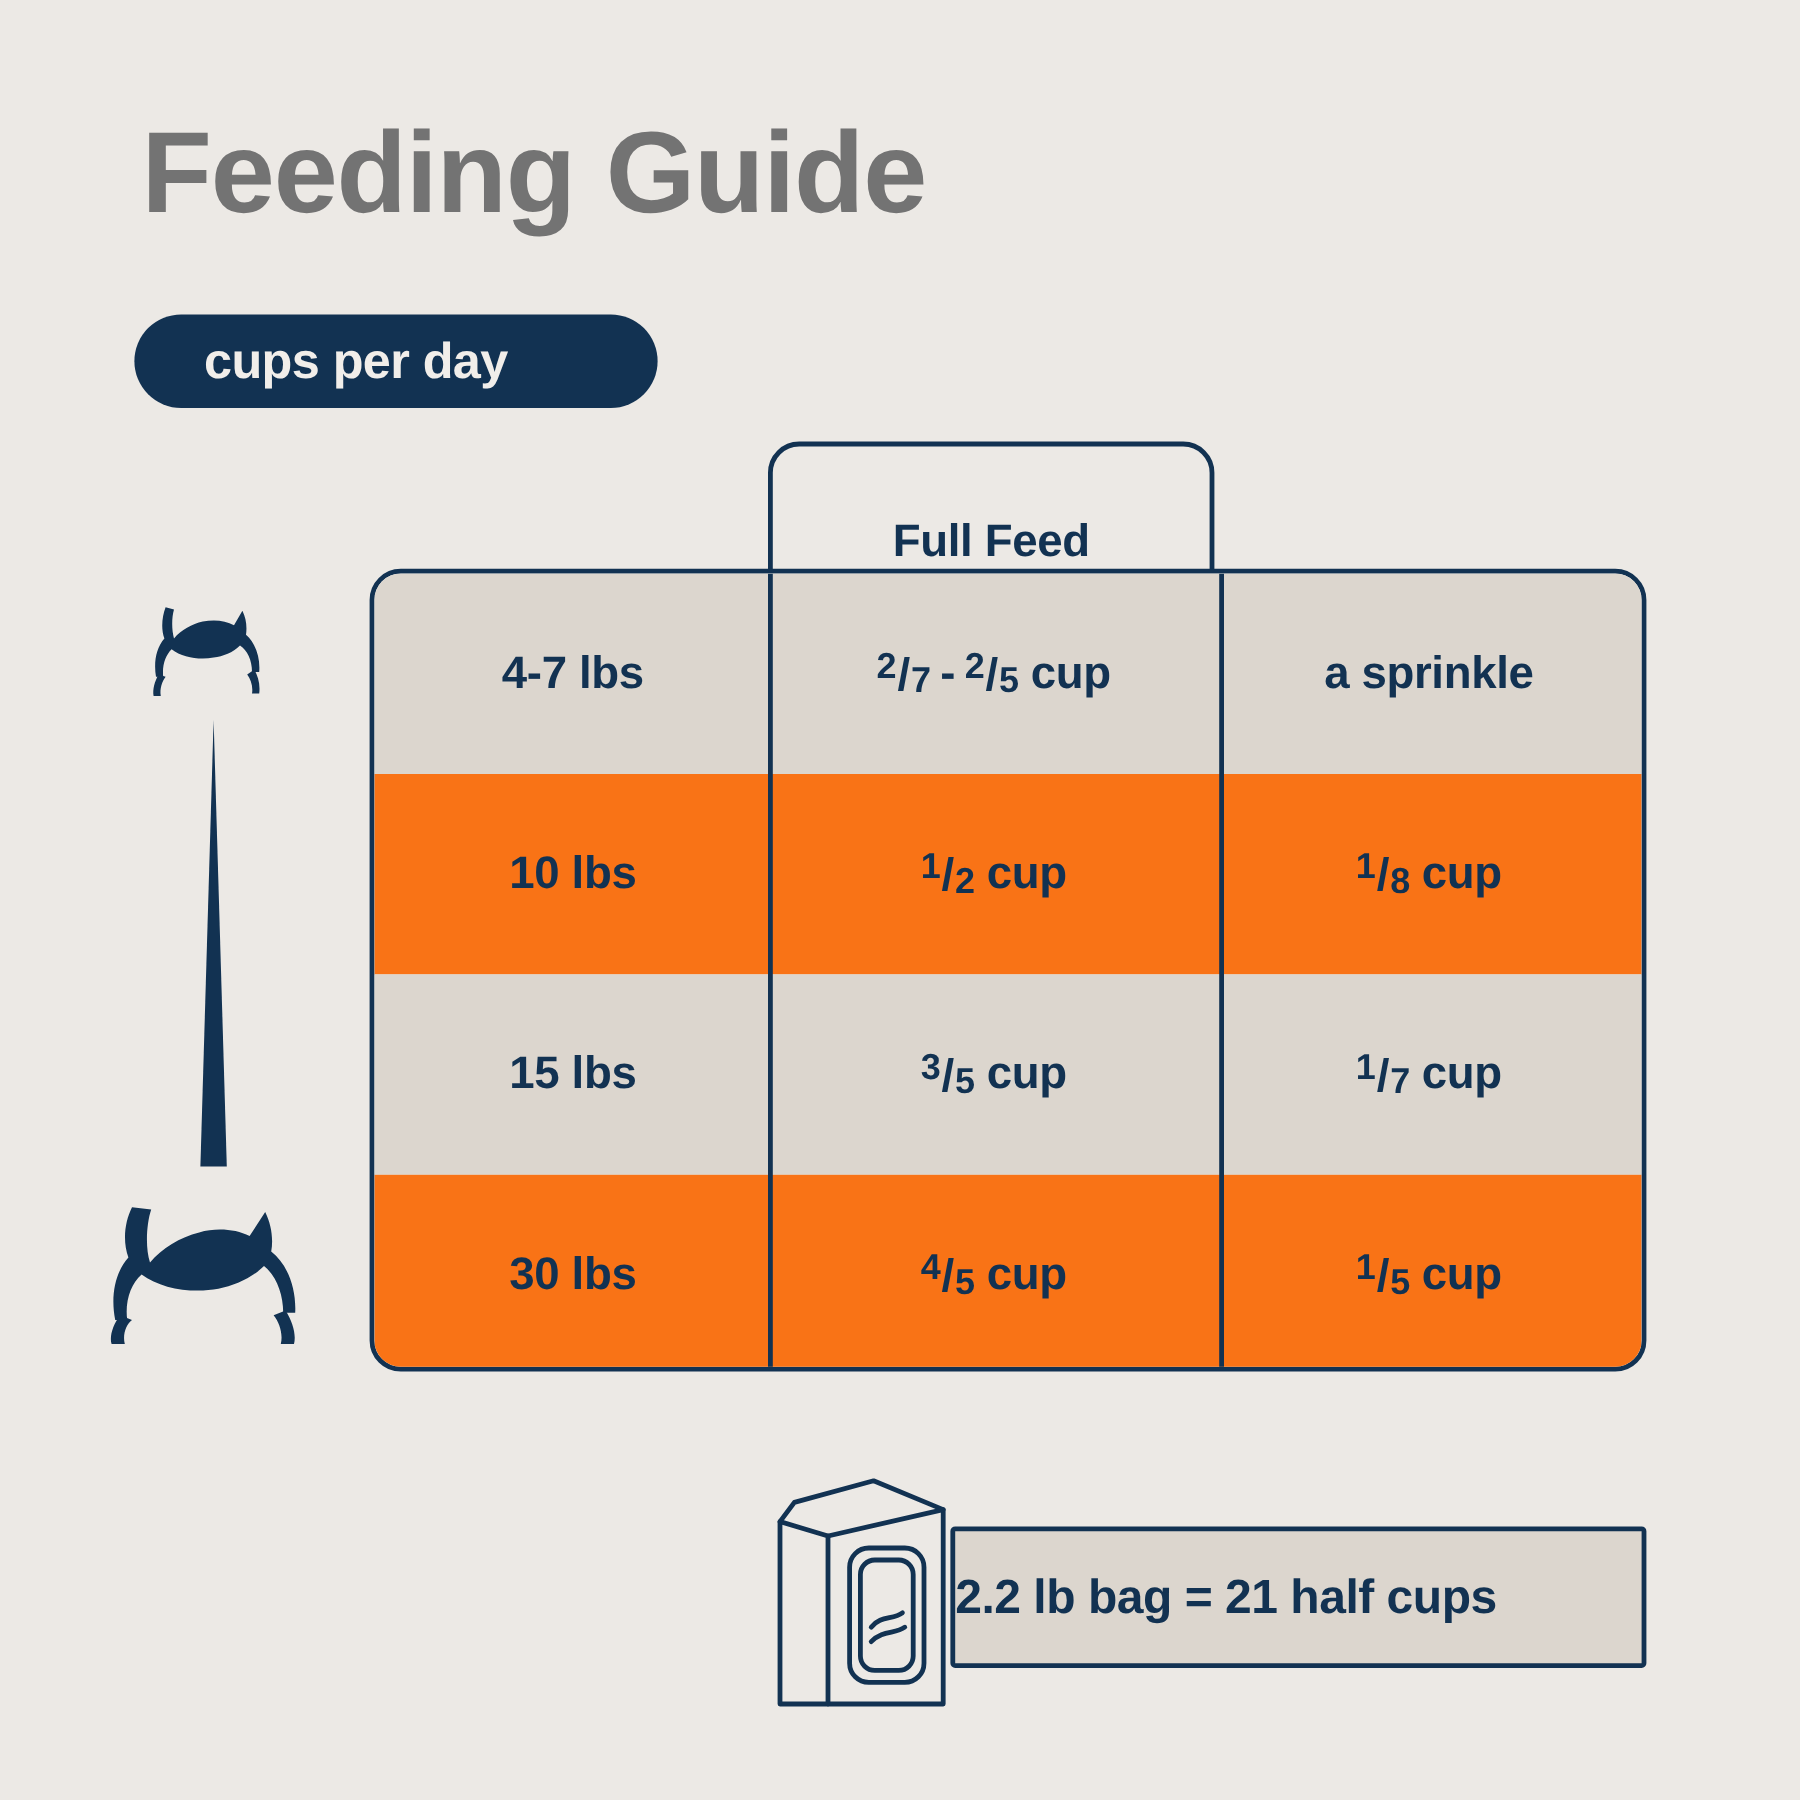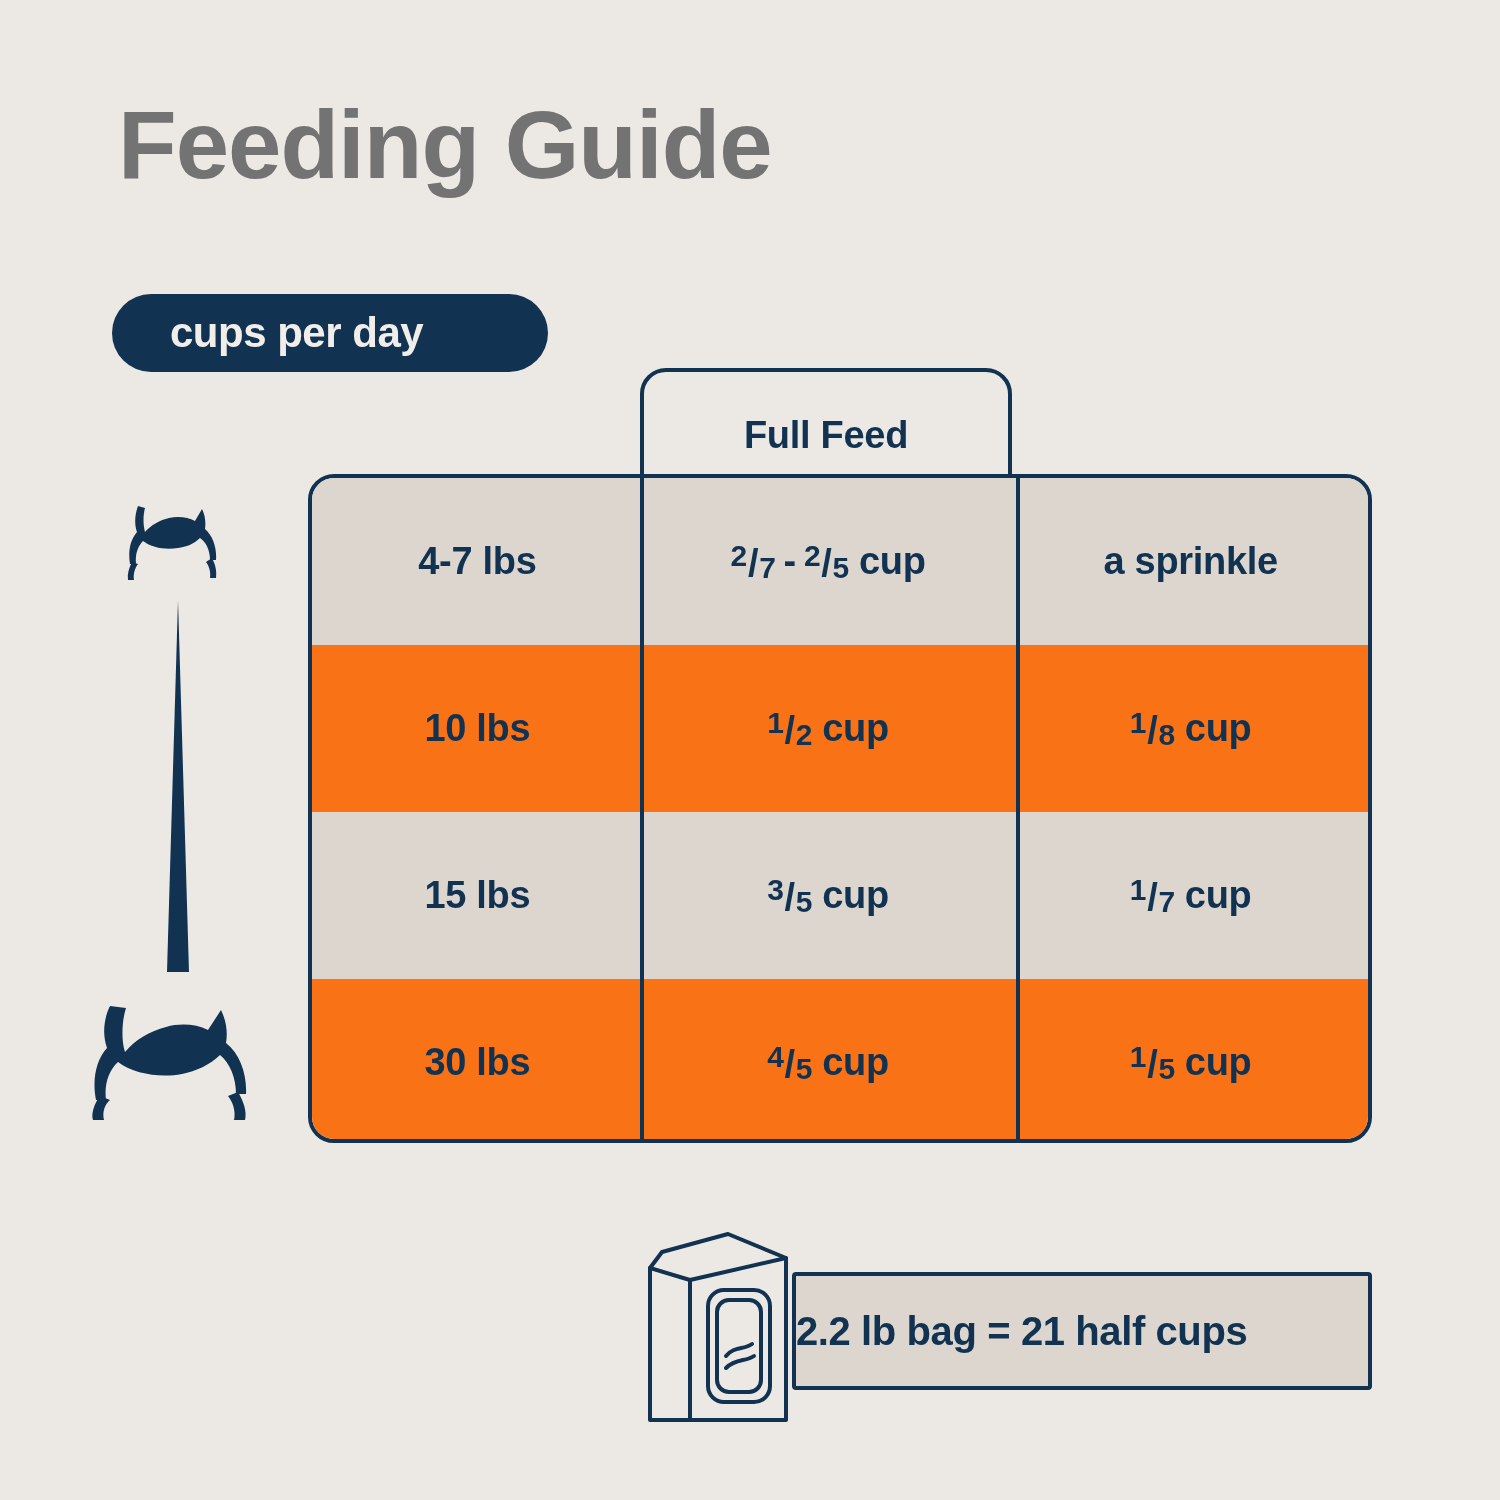--- a/index.html
+++ b/index.html
@@ -38,21 +38,20 @@
     left: 112px;
     top: 262px;
     width: 436px;
     height: 78px;
     background: #123252;
     border-radius: 39px;
     display: flex;
     align-items: center;
     padding-left: 58px;
     box-sizing: border-box;
-    margin-top: 32px;
   }
   .pill-label {
     color: #f1eeea;
     font-size: 42px;
     font-weight: bold;
     letter-spacing: -0.5px;
   }
 
   
   .table-wrap {
@@ -67,21 +66,21 @@
   .head-box {
     position: absolute;
     top: 0;
     height: 200px;
     border: 4px solid #123252;
     border-radius: 26px;
     box-sizing: border-box;
     display: flex;
     align-items: flex-start;
     justify-content: center;
-    padding-top: 42px;
+    padding-top: 58px;
   }
   .head-box.full { left: 332px; width: 372px; }
   .head-box.topper { left: 708px; width: 356px; }
   .head-label {
     font-size: 38px;
     font-weight: bold;
     letter-spacing: -0.3px;
   }
   .sup {
     font-size: 24px;

